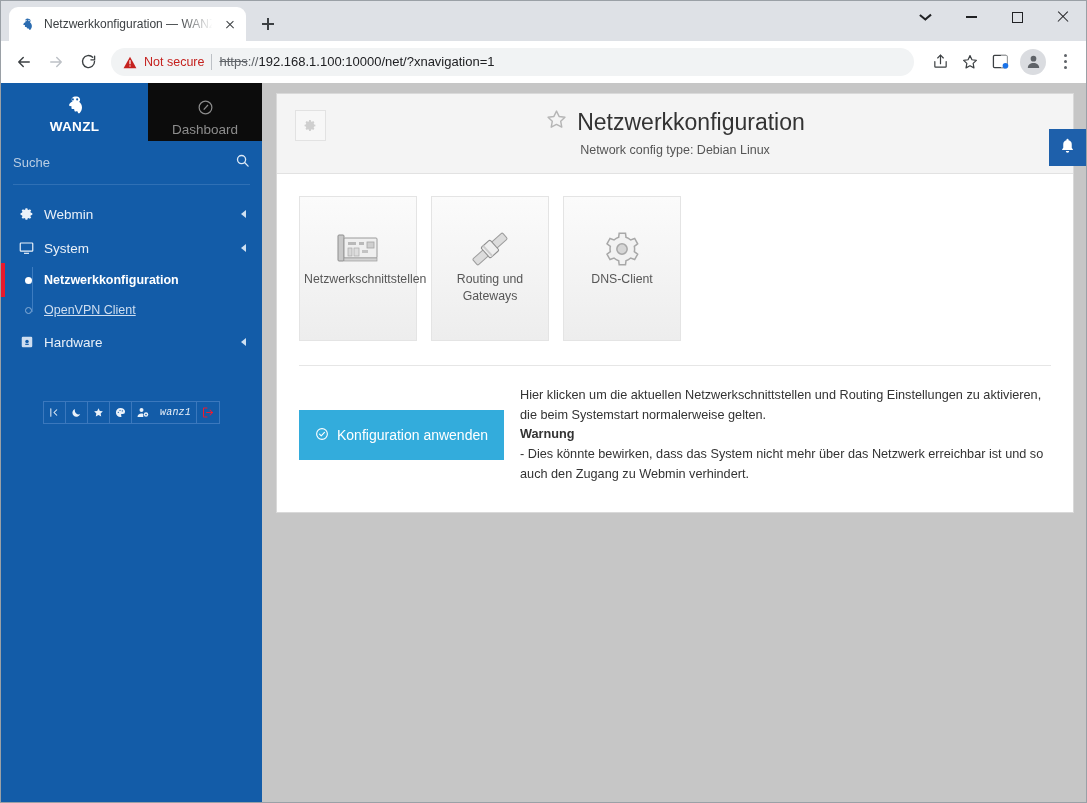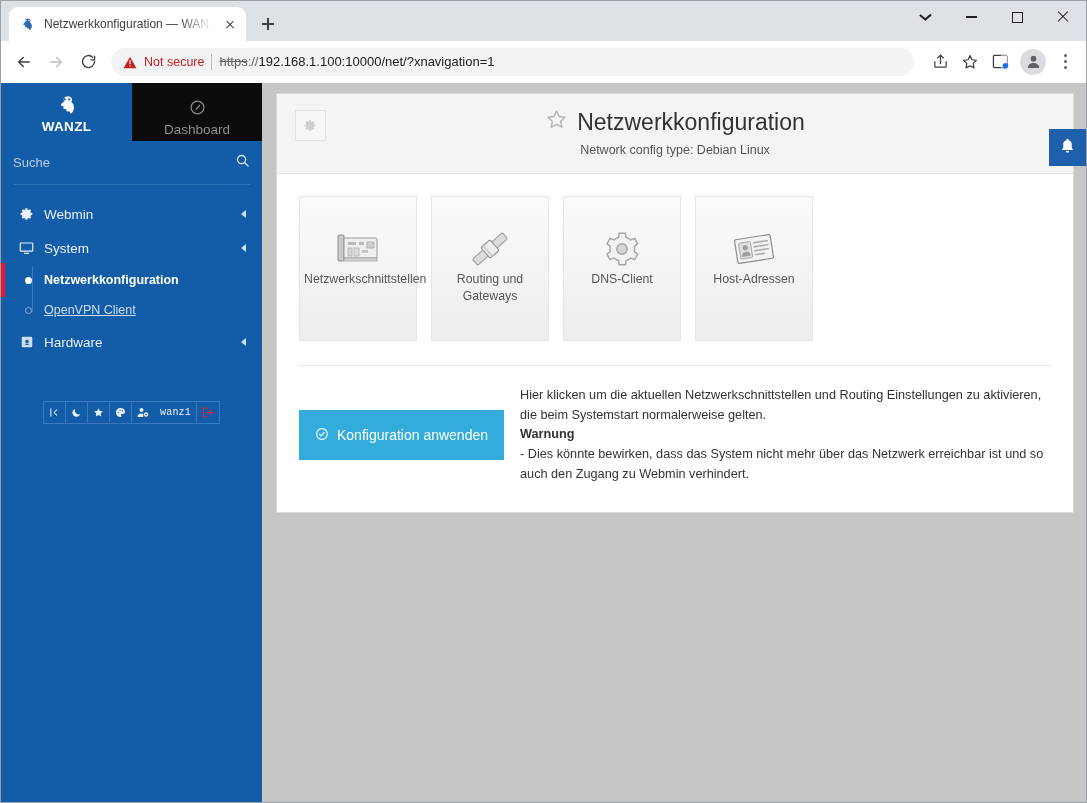--- a/index.html
+++ b/index.html
@@ -67,21 +67,21 @@
            align-items:center; justify-content:center; gap:2.6px; }
   .kebab i { width:3px; height:3px; border-radius:50%; background:#5f6368; display:block; }
 
   
   .viewport { flex:1; display:flex; background:#c6c6c6; overflow:hidden; position:relative; }
 
   
   .sidebar { width:261px; flex:0 0 261px; background:#135ca8; display:flex; flex-direction:column;
              color:#fff; }
   .sb-head { height:58px; display:flex; }
-  .sb-brand { width:131px; display:flex; flex-direction:column; align-items:center;
+  .sb-brand { width:147px; display:flex; flex-direction:column; align-items:center;
               justify-content:center; gap:1px; padding-top:4px; }
   .sb-brand .bname { font-size:13.5px; font-weight:bold; letter-spacing:.3px; }
   .sb-dash { flex:1; background:#0c0c0c; display:flex; flex-direction:column;
              align-items:center; justify-content:center; gap:2px; padding-top:12px; color:#8d8d8d; }
   .sb-dash .dname { font-size:13.5px; }
 
   .sb-search { height:44px; margin:0 12px; display:flex; align-items:center;
                border-bottom:1px solid #2f70b5; }
   .sb-search input { flex:1; background:transparent; border:none; outline:none;
                      color:#e8eef5; font-size:13px; font-family:inherit; }
@@ -107,21 +107,21 @@
   .sub-row.active { color:#ffffff; font-weight:bold; }
   .sub-row.idle .dot { background:transparent; border:1.3px solid #87aed8; box-sizing:border-box; }
   .sub-row.idle { color:#cfdef0;text-decoration:underline; }
   .sub-row.active::before { content:""; position:absolute; left:0; top:-2px; bottom:-2px;
                             width:4px; background:#e8192c; }
 
   .sb-tools { margin-top:42px; display:flex; justify-content:center; }
   .tool-group { display:flex; border:1px solid #3b78bd; }
   .tool-btn { height:21px; min-width:21px; padding:0 5px; display:flex; align-items:center;
               justify-content:flex-start; gap:11px; border-right:1px solid #3b78bd;
-              color:#eaf1f9; font-size:10px; }
+              color:#eaf1f9; font-size:10px;font-style:italic; }
   .tool-btn:last-child { border-right:none; }
   .tool-btn .uname { font-family:"Liberation Mono", monospace; font-size:10px; letter-spacing:.2px; }
 
   
   .content { flex:1; padding:10px 12px 0 14px; overflow:hidden; position:relative; }
   .panel { background:#fff; border:1px solid #d9d9d9; }
   .panel-head { background:#f4f4f4; border-bottom:1px solid #e2e2e2; padding:14px 18px 12px;
                 position:relative; min-height:80px; }
   .gear-btn { position:absolute; left:18px; top:16px; width:31px; height:31px;
               border:1px solid #e2e2e2; background:#f7f7f7;
@@ -447,37 +447,20 @@
           <div class="card">
             <div class="card-ico">
               <svg width="40" height="40" viewBox="0 0 24 24" fill="#f2f2f2" stroke="#a8a8a8" stroke-width=".9">
                 <path d="M19.4 13.6a7.6 7.6 0 0 0 0-3.2l2-1.5-1.8-3.2-2.4.9a7.6 7.6 0 0 0-2.8-1.6l-.3-2.5H10.3l-.3 2.5a7.6 7.6 0 0 0-2.8 1.6l-2.4-.9L3 8.9l2 1.5a7.6 7.6 0 0 0 0 3.2l-2 1.5 1.8 3.2 2.4-.9a7.6 7.6 0 0 0 2.8 1.6l.3 2.5h3.8l.3-2.5a7.6 7.6 0 0 0 2.8-1.6l2.4.9 1.8-3.2z"></path>
                 <circle cx="12" cy="12" r="3.1" fill="#d6d6d6" stroke="#a8a8a8" stroke-width=".9"></circle>
               </svg>
             </div>
             <div class="card-label">DNS-Client</div>
           </div>
 
-          <div class="card">
-            <div class="card-ico">
-              <svg width="46" height="36" viewBox="0 0 46 36">
-                <g transform="rotate(-9 23 18)">
-                  <rect x="5" y="6" width="36" height="24" rx="1.4" fill="#f3f3f3" stroke="#8d8d8d" stroke-width="1.2"></rect>
-                  <rect x="8.5" y="10" width="12" height="16" rx="1" fill="#e0e0e0" stroke="#a5a5a5" stroke-width=".9"></rect>
-                  <circle cx="14.5" cy="15.5" r="2.6" fill="#9e9e9e"></circle>
-                  <path d="M10 24c0-3 2-4.4 4.5-4.4S19 21 19 24z" fill="#9e9e9e"></path>
-                  <rect x="23" y="11" width="15" height="1.7" fill="#b0b0b0"></rect>
-                  <rect x="23" y="15" width="15" height="1.7" fill="#b0b0b0"></rect>
-                  <rect x="23" y="19" width="15" height="1.7" fill="#b0b0b0"></rect>
-                  <rect x="23" y="23" width="10" height="1.7" fill="#b0b0b0"></rect>
-                </g>
-              </svg>
-            </div>
-            <div class="card-label">Host-Adressen</div>
-          </div>
 
         </div>
 
         <div class="divider"></div>
 
         <div class="apply-sec">
           <button class="apply-btn">
             <span>
               <svg width="14" height="14" viewBox="0 0 24 24" fill="none" stroke="#ffffff" stroke-width="1.9" stroke-linecap="round" stroke-linejoin="round">
                   <circle cx="12" cy="12" r="9.2"></circle>

